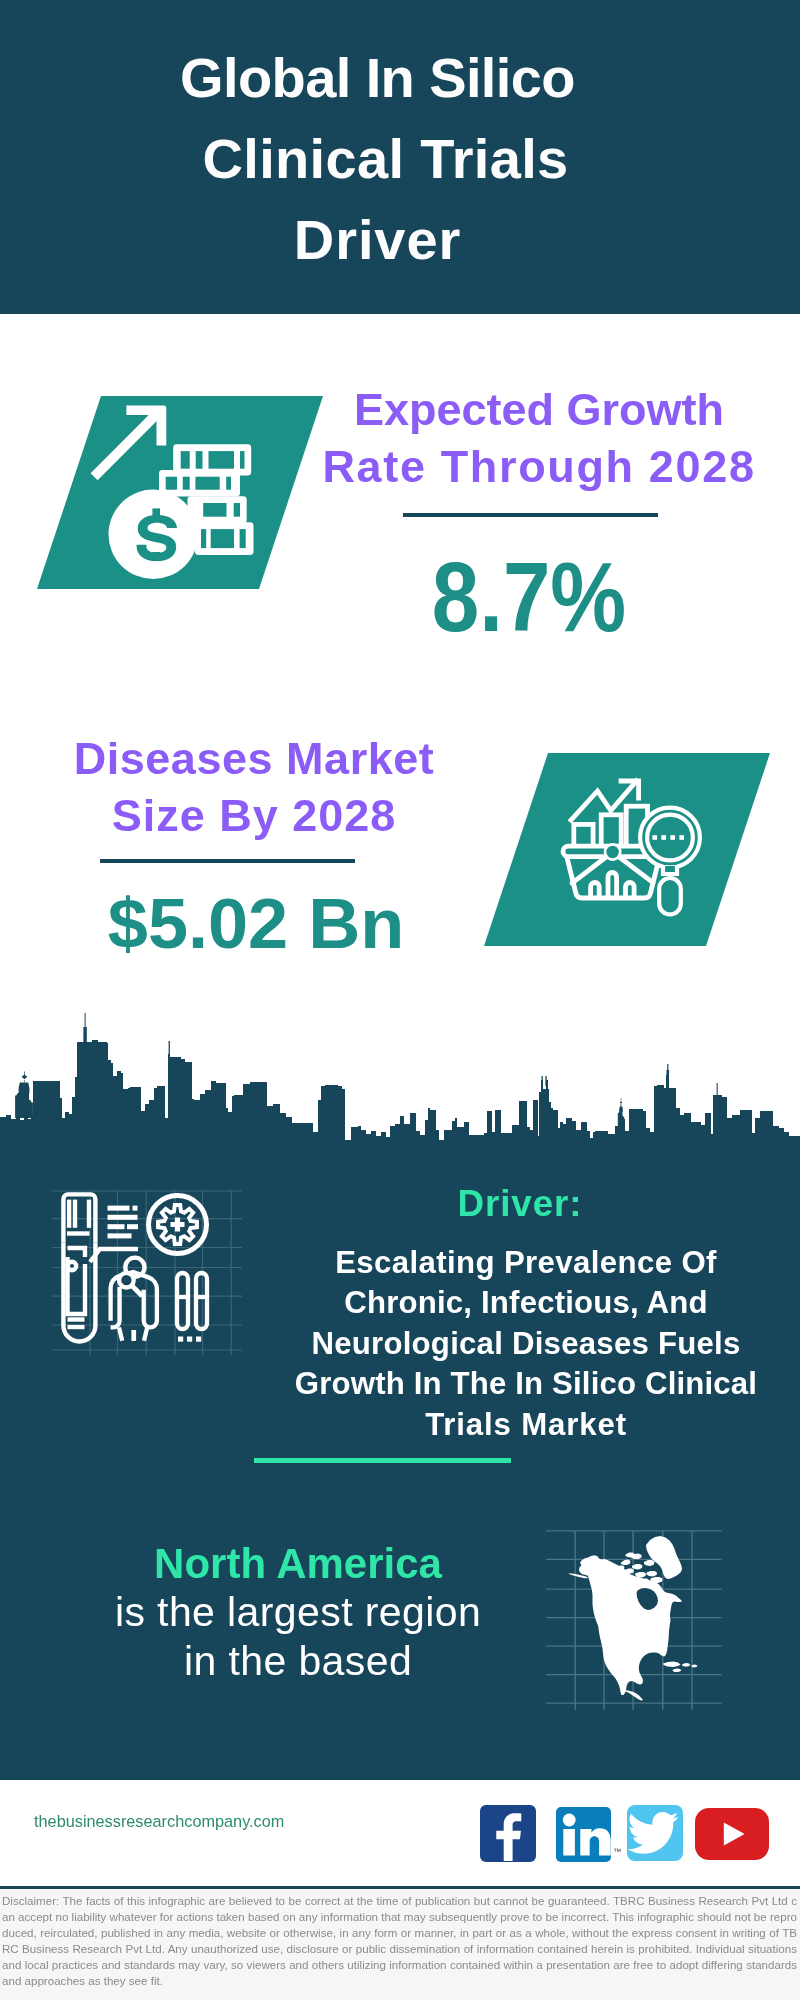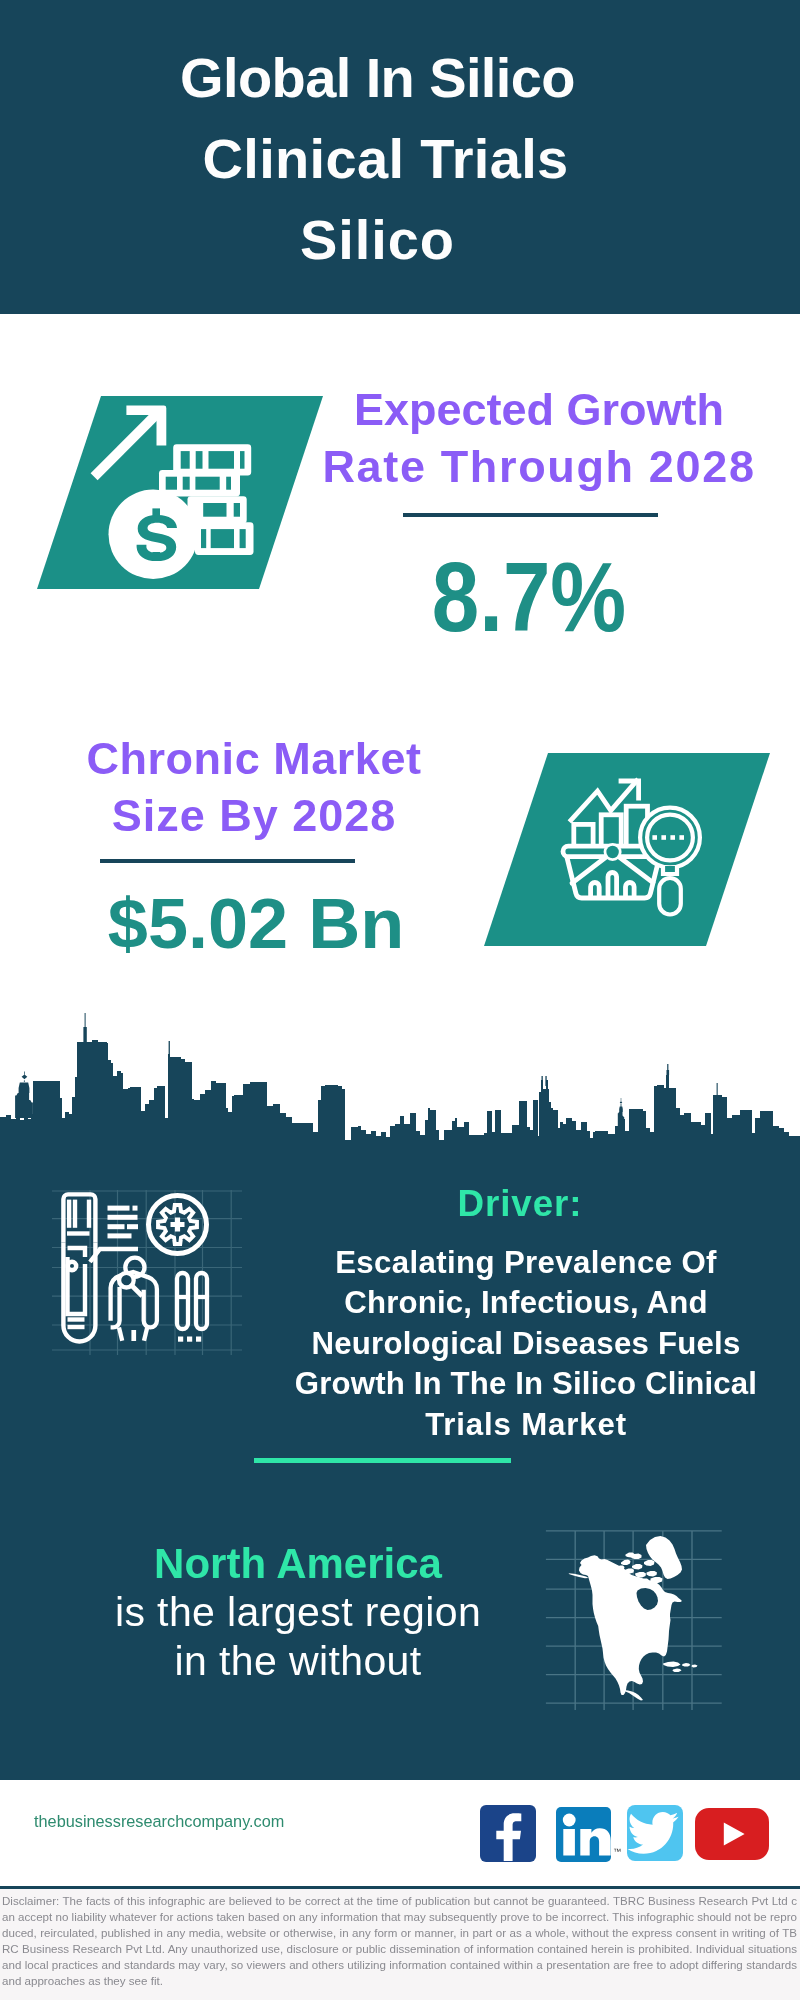--- a/index.html
+++ b/index.html
@@ -54,21 +54,21 @@
 </style>
 </head>
 <body>
 
 <div class="page">
 
   <div class="header">
     <div class="header-title">
       <span class="ln" style="letter-spacing:-0.6px;">Global In Silico</span>
       <span class="ln" style="letter-spacing:0.33px;margin-left:16px;">Clinical Trials</span>
-      <span class="ln" style="letter-spacing:0.9px;">Silico</span>
+      <span class="ln" style="letter-spacing:0.9px;">Driver</span>
     </div>
   </div>
 
   <div class="para stat1-icon">
     <div class="pshape"></div>
       <svg class="icon-svg" width="286" height="193" viewBox="0 0 286 193" style="position:absolute;left:0;top:0;">
         <g fill="#FFFFFF">
           <path d="M53.6 77.2 l7.0 7.0 L124.2 20.6 l-7.0 -7.0 Z"></path>
           <path d="M89.4 9.6 h37.5 a2.4 2.4 0 0 1 2.4 2.4 v37.6 h-9.8 V19.0 H89.4 Z"></path>
         </g>
@@ -111,21 +111,21 @@
   <div class="stat-title" style="left:289px;top:381px;width:500px;">
     <span class="ln" style="letter-spacing:0px;">Expected Growth</span>
     <span class="ln" style="letter-spacing:1.65px;">Rate Through 2028</span>
   </div>
   <div class="stat-rule" style="left:402.8px;top:512.8px;width:255.5px;"></div>
   <div class="stat-value" style="left:279px;top:548px;width:500px;font-size:98.6px;">
     <span class="ln" style="transform:scaleX(0.865);">8.7%</span>
   </div>
 
   <div class="stat-title" style="left:4px;top:730px;width:500px;">
-    <span class="ln" style="letter-spacing:0.53px;">Chronic Market</span>
+    <span class="ln" style="letter-spacing:0.53px;">Diseases Market</span>
     <span class="ln" style="letter-spacing:0.97px;">Size By 2028</span>
   </div>
   <div class="stat-rule" style="left:99.8px;top:858.9px;width:255.6px;"></div>
   <div class="stat-value" style="left:6px;top:889px;width:500px;font-size:70.5px;">
     <span class="ln" style="transform:scaleX(1.022);">$5.02 Bn</span>
   </div>
   <div class="para stat2-icon">
     <div class="pshape"></div>
       <svg class="icon-svg" width="286" height="193" viewBox="0 0 286 193" style="position:absolute;left:0;top:0;">
         <g fill="none" stroke="#FFFFFF" stroke-width="4.8" stroke-linecap="square" stroke-linejoin="miter">
@@ -238,21 +238,21 @@
     <span class="ln" style="letter-spacing:0.18px;">Chronic, Infectious, And</span>
     <span class="ln" style="letter-spacing:0.23px;">Neurological Diseases Fuels</span>
     <span class="ln" style="letter-spacing:0.15px;">Growth In The In Silico Clinical</span>
     <span class="ln" style="letter-spacing:0.85px;">Trials Market</span>
   </div>
   <div class="driver-rule" style="left:254px;top:1458px;width:256.5px;"></div>
 
   <div class="region-block" style="left:38px;top:1540px;width:520px;">
     <span class="region-name">North America</span>
     <span class="region-line">is the largest region</span>
-    <span class="region-line">in the without</span>
+    <span class="region-line">in the based</span>
   </div>
 
   <div class="map-wrap">
       <svg class="namap" width="190" height="210" viewBox="0 0 190 210">
         <g stroke="#4A7586" stroke-width="1.35">
           <line x1="35.2" y1="30.9" x2="35.2" y2="210"></line>
           <line x1="64.1" y1="30.9" x2="64.1" y2="210"></line>
           <line x1="93.1" y1="30.9" x2="93.1" y2="210"></line>
           <line x1="122.8" y1="30.9" x2="122.8" y2="210"></line>
           <line x1="152.0" y1="30.9" x2="152.0" y2="210"></line>

